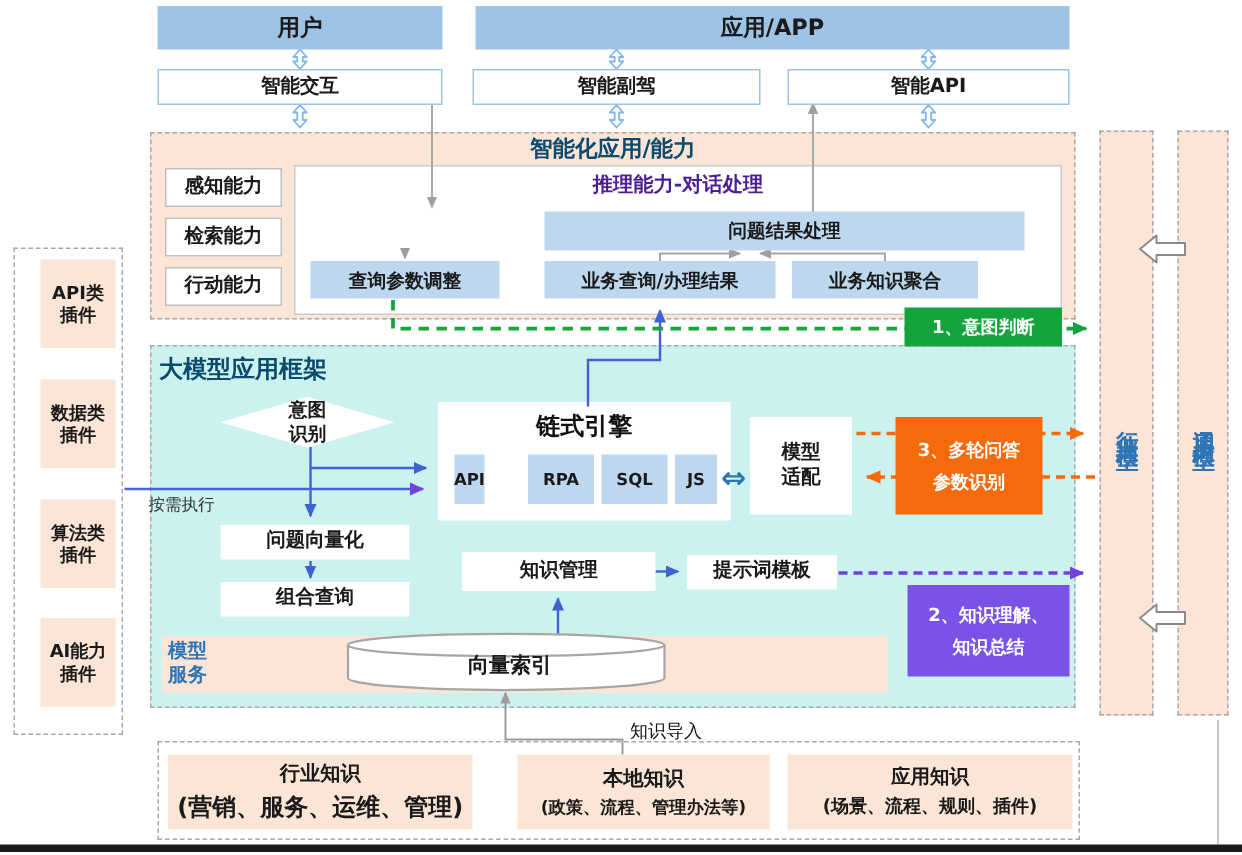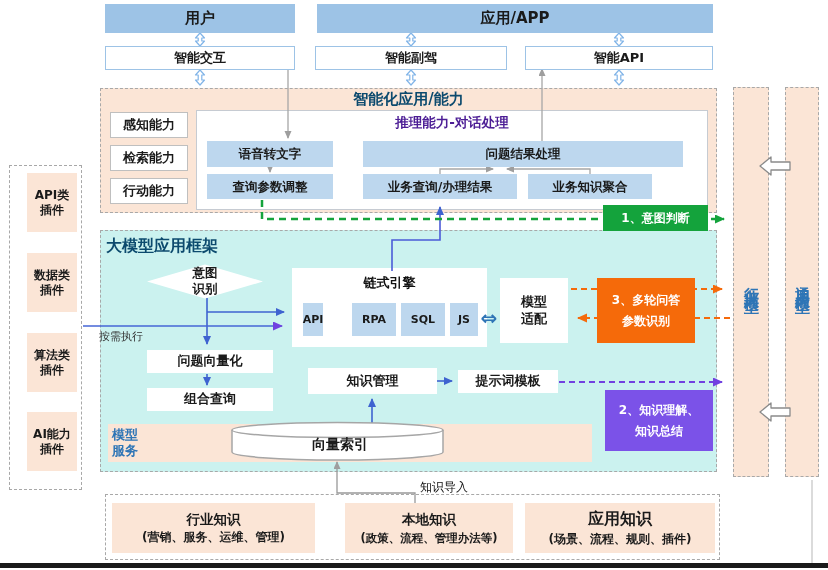--- a/index.html
+++ b/index.html
@@ -119,37 +119,36 @@
   <div class="box tabbox z10" style="left:315px;top:46px;width:192px;height:24px;">智能副驾</div>
   <div class="box tabbox z10" style="left:525px;top:46px;width:188px;height:24px;">智能API</div>
 
   <div class="sectitle" style="left:100px;top:90px;width:617px;text-align:center;font-size:15px;">智能化应用/能力</div>
   <div class="box capbox z10" style="left:110px;top:112px;width:78px;height:26px;">感知能力</div>
   <div class="box capbox z10" style="left:110px;top:178px;width:78px;height:26px;">行动能力</div>
   <div class="box capbox z10" style="left:110px;top:145px;width:78px;height:26px;">检索能力</div>
 
   <div class="abs z2" style="left:196px;top:110px;width:512px;height:100px;background:#fff;border:1px solid #C6CBD2;"></div>
   <div class="abs z10" style="left:196px;top:114px;width:512px;text-align:center;font-weight:bold;font-size:13.5px;color:#4c1d95;">推理能力-对话处理</div>
-  <div class="box lblue z10" style="left:207px;top:141px;width:126px;height:26px;">语音转文字</div>
   <div class="box lblue z10" style="left:363px;top:141px;width:320px;height:26px;">问题结果处理</div>
   <div class="box lblue z10" style="left:207px;top:174px;width:126px;height:25px;">查询参数调整</div>
   <div class="box lblue z10" style="left:363px;top:174px;width:154px;height:25px;">业务查询/办理结果</div>
   <div class="box lblue z10" style="left:528px;top:174px;width:124px;height:25px;">业务知识聚合</div>
   <div class="box badge z10" style="left:603px;top:205px;width:105px;height:26px;background:#14A33C;">1、意图判断</div>
 
   <div class="sectitle" style="left:106px;top:236px;font-size:16px;">大模型应用框架</div>
   <div class="box z10" style="left:173px;top:263px;width:64px;height:36px;font-size:12.5px;font-weight:bold;background:transparent;">意图
 识别</div>
   <div class="smalllabel" style="left:99px;top:329px;">按需执行</div>
 
   <div class="box wbox z10" style="left:147px;top:350px;width:126px;height:23px;">问题向量化</div>
   <div class="box wbox z10" style="left:147px;top:388px;width:126px;height:23px;">组合查询</div>
 
   <div class="abs z2" style="left:292px;top:268px;width:195px;height:79px;background:#fff;"></div>
-  <div class="abs z10" style="left:292px;top:274px;width:195px;text-align:center;font-weight:bold;font-size:13px;color:#111;">链式引擎</div>
+  <div class="abs z10" style="left:292px;top:274px;width:195px;text-align:center;font-weight:bold;font-size:16px;color:#111;">链式引擎</div>
   <div class="box lblue z10" style="left:303px;top:303px;width:20px;height:33px;font-size:11px;">API</div>
   <div class="box lblue z10" style="left:352px;top:303px;width:44px;height:33px;font-size:11px;">RPA</div>
   <div class="box lblue z10" style="left:401px;top:303px;width:44px;height:33px;font-size:11px;">SQL</div>
   <div class="box lblue z10" style="left:450px;top:303px;width:28px;height:33px;font-size:11px;">JS</div>
 
   <div class="box z10" style="left:476px;top:305px;width:26px;height:26px;color:#2E75B6;font-size:20px;font-weight:bold;background:transparent;">⇔</div>
 
   <div class="box wbox z10" style="left:500px;top:278px;width:68px;height:65px;">模型
 适配</div>
   <div class="box badge z10" style="left:597px;top:278px;width:98px;height:65px;background:#F56A0A;line-height:1.7;">3、多轮问答
@@ -170,24 +169,24 @@
 插件</div>
   <div class="box peachbox z10" style="left:27px;top:333px;width:50px;height:59px;">算法类
 插件</div>
   <div class="box peachbox z10" style="left:27px;top:412px;width:50px;height:59px;">AI能力
 插件</div>
 
   <div class="smalllabel" style="left:420px;top:479px;font-size:12px;color:#111;font-family:Liberation Serif, serif;">知识导入</div>
 
   <div class="box peachbox z10" style="left:112px;top:503px;width:203px;height:50px;flex-direction:column;gap:3px;">
     <span style="font-size:13.5px;">行业知识</span>
-    <span style="font-size:12px;">(营销、服务、运维、管理)</span>
+    <span style="font-size:16px;">(营销、服务、运维、管理)</span>
   </div>
   <div class="box peachbox z10" style="left:345px;top:503px;width:168px;height:50px;flex-direction:column;gap:3px;">
     <span style="font-size:13.5px;">本地知识</span>
     <span style="font-size:11.5px;">(政策、流程、管理办法等)</span>
   </div>
   <div class="box peachbox z10" style="left:525px;top:503px;width:190px;height:50px;flex-direction:column;gap:3px;">
-    <span style="font-size:16px;">应用知识</span>
+    <span style="font-size:13px;">应用知识</span>
     <span style="font-size:12px;">(场景、流程、规则、插件)</span>
   </div>
 
 </div>
 
 </body></html>

